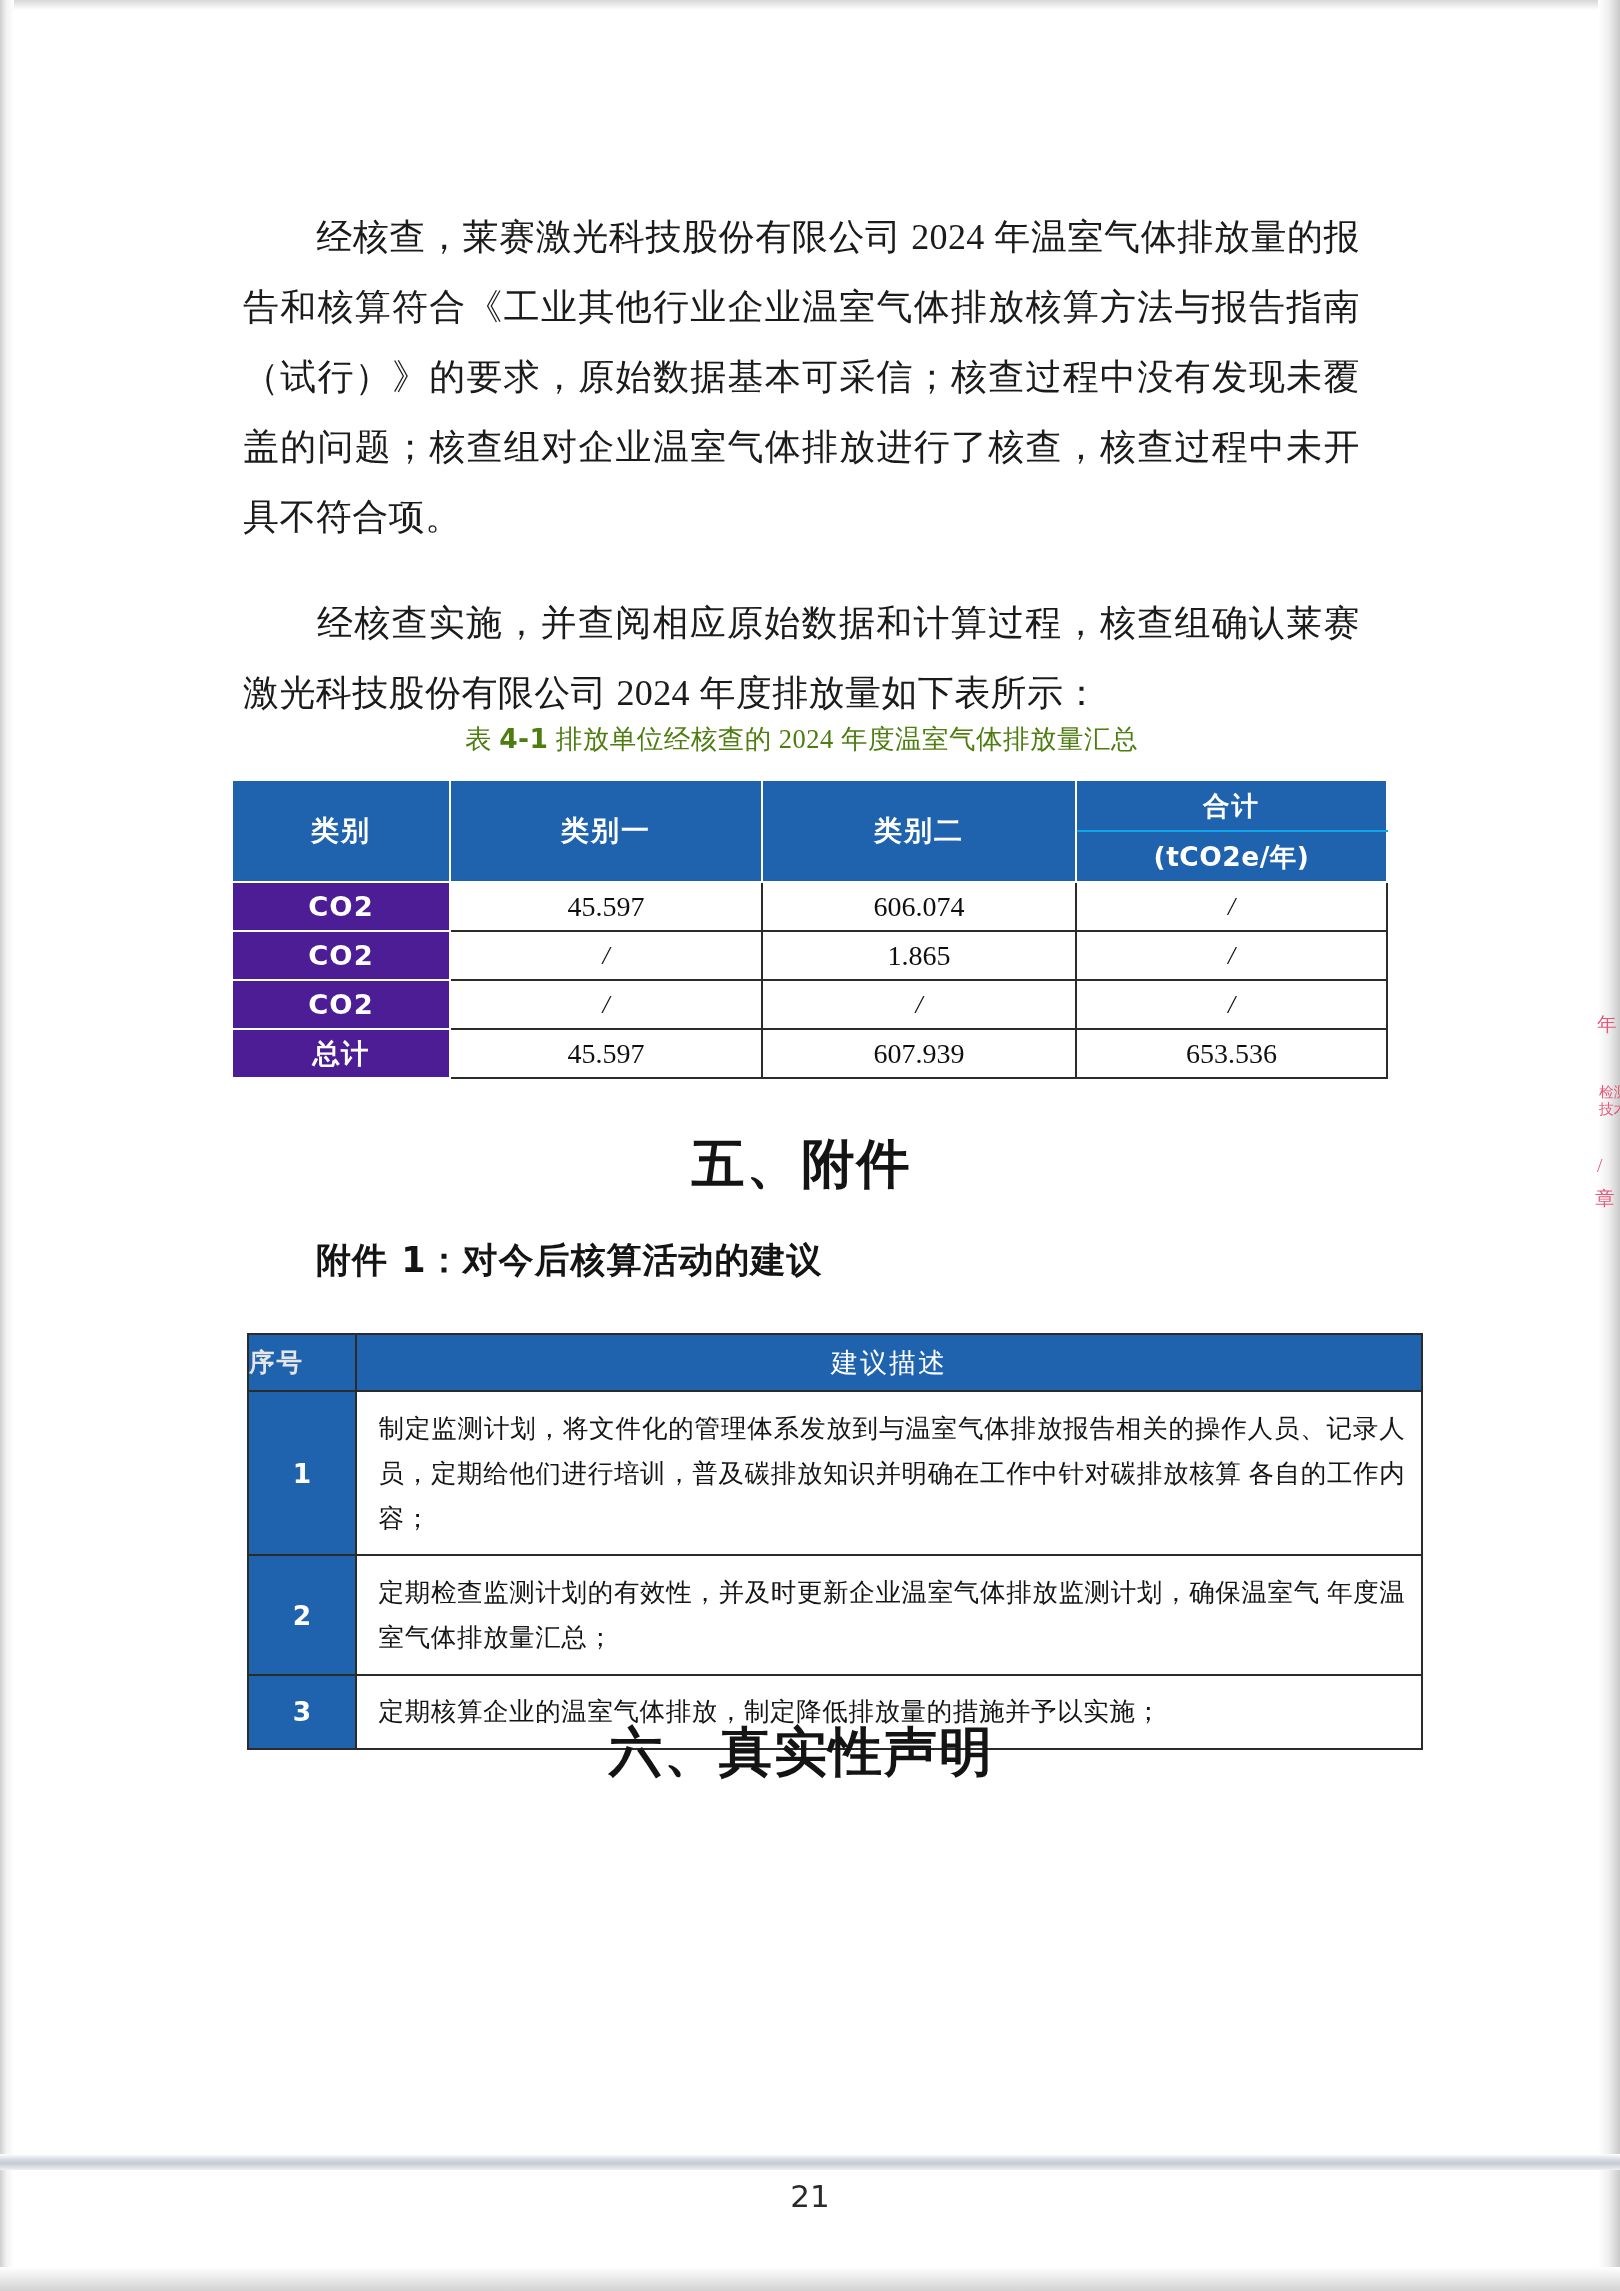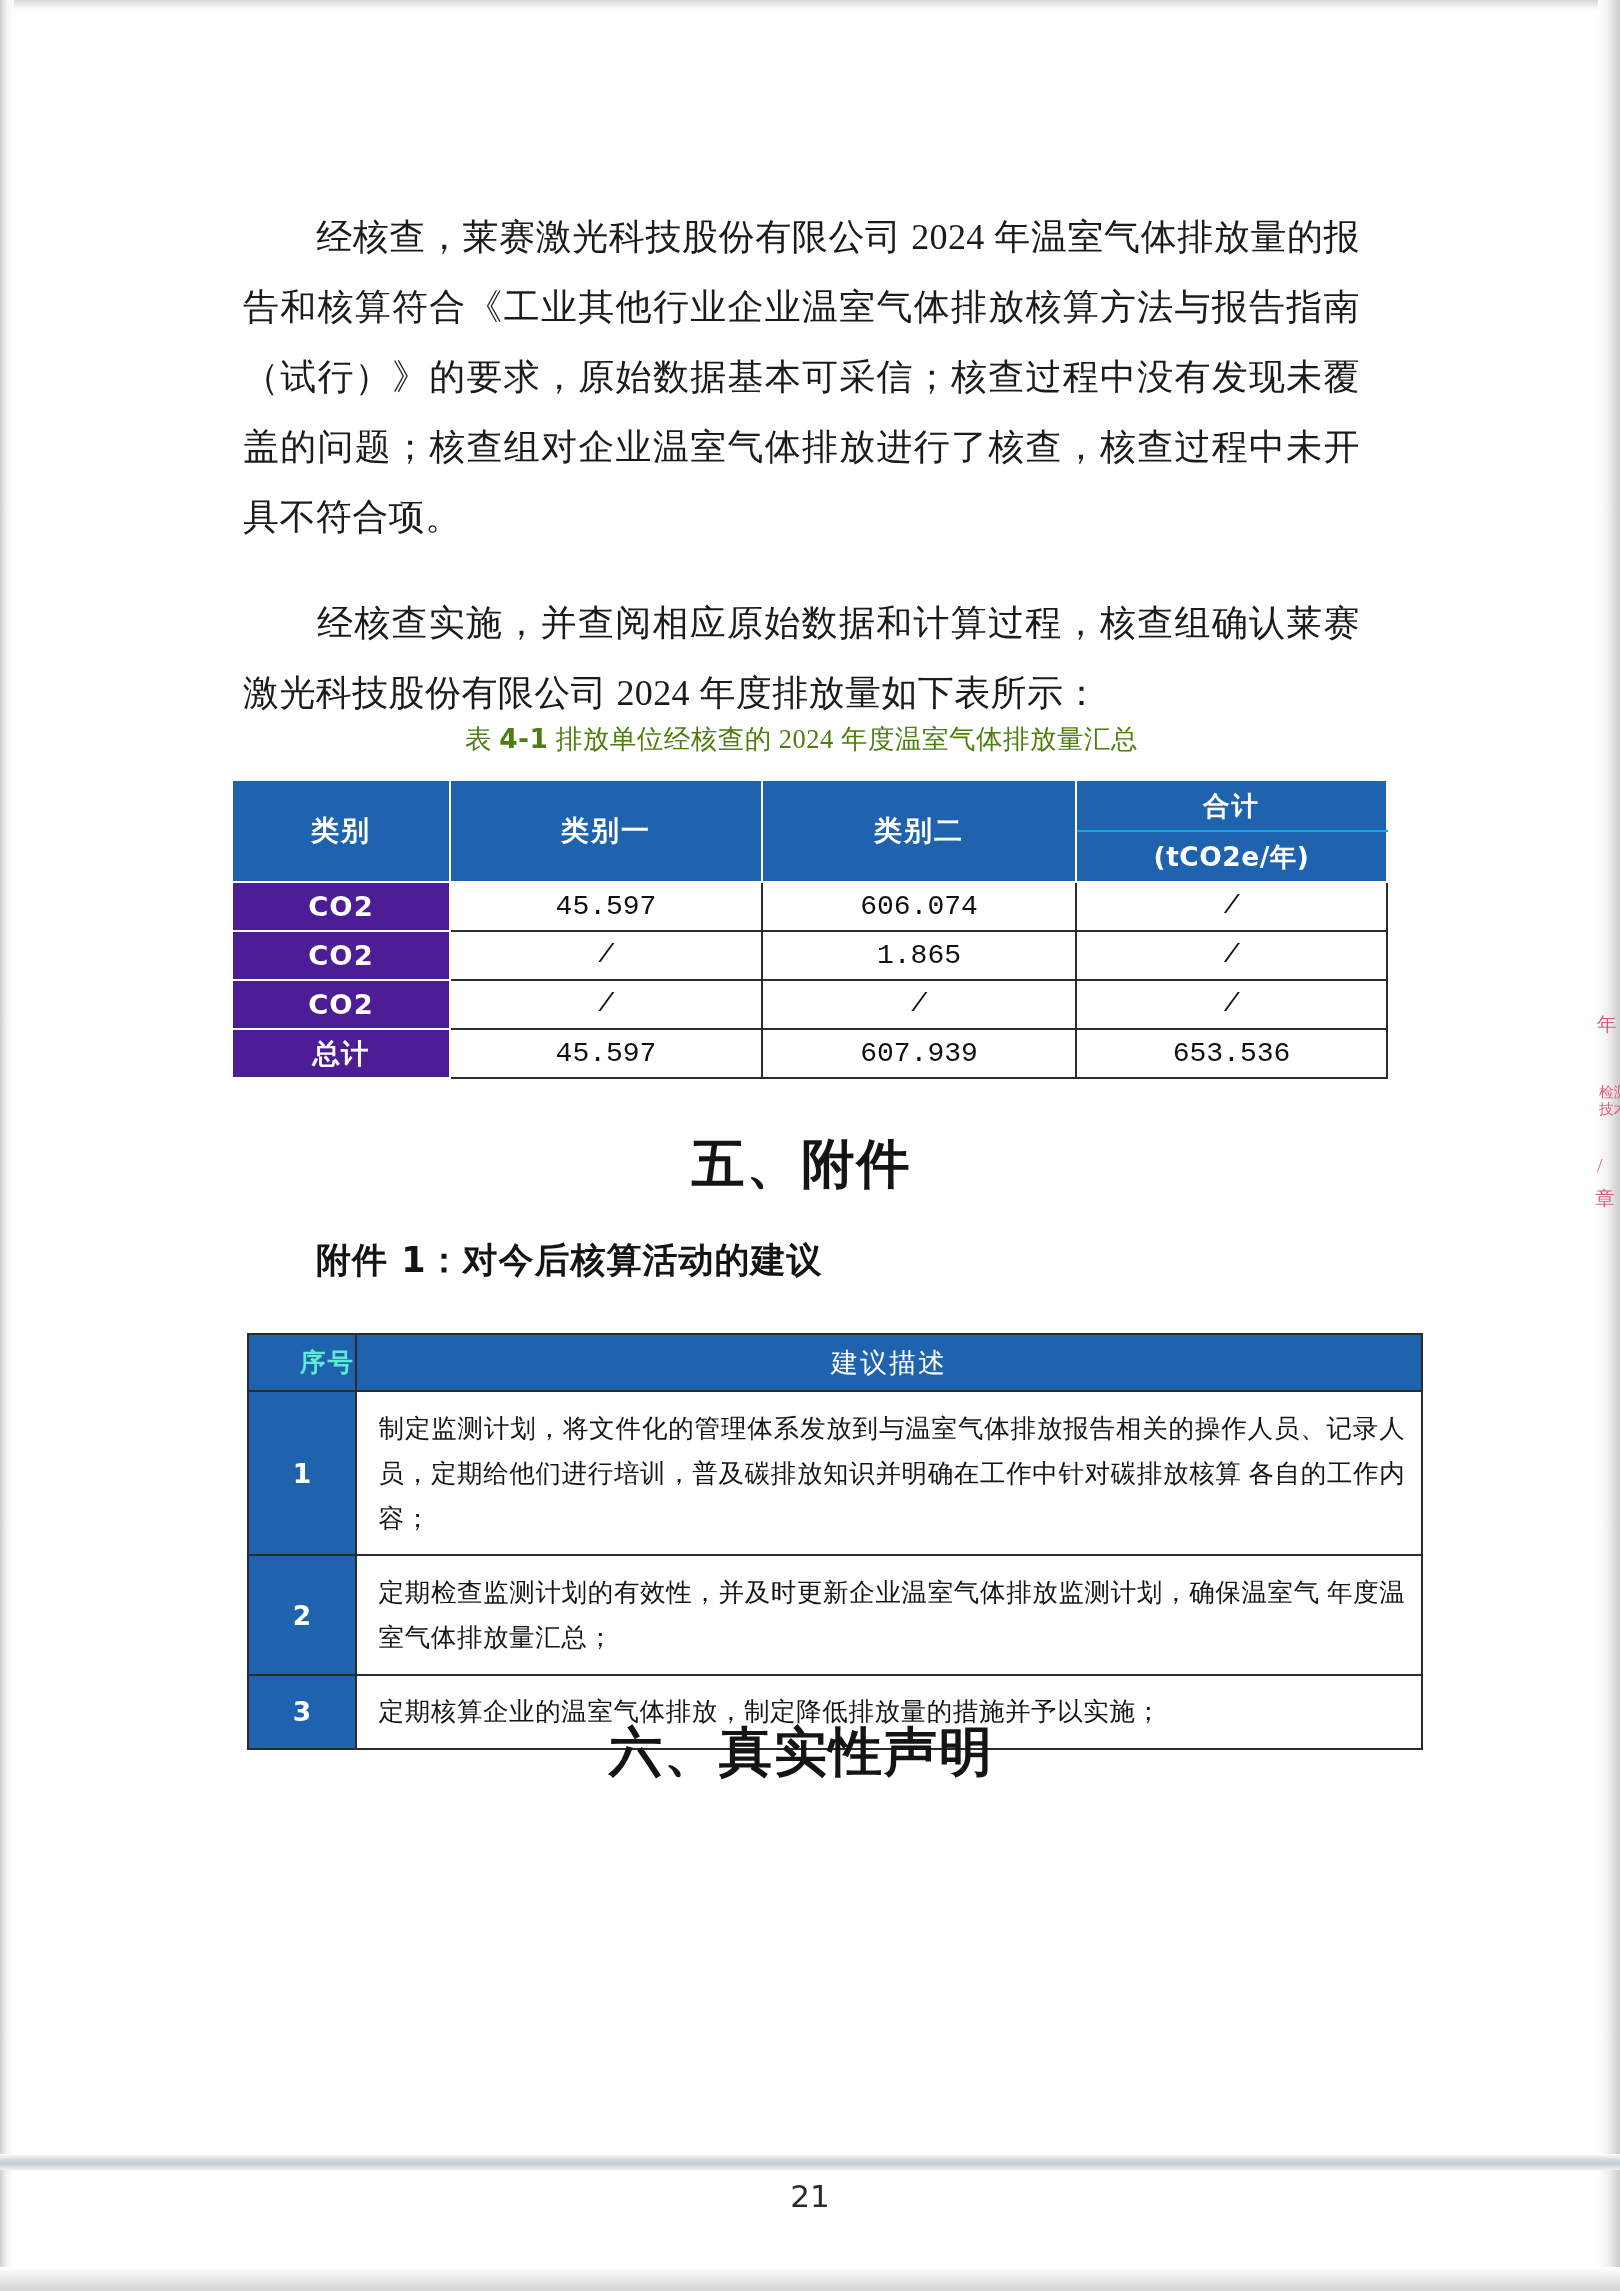--- a/index.html
+++ b/index.html
@@ -145,21 +145,21 @@
     height: 47px;
     font-family: "DejaVu Sans", "Liberation Sans", sans-serif;
     letter-spacing: 1px;
   }
   .emission-table .val {
     background: #ffffff;
     color: #101010;
     font-size: 28px;
     height: 47px;
     border: 2px solid #2b2b2b;
-    font-family: Liberation Mono, monospace;
+    font-family: Liberation Serif, serif;
   }
   .emission-table .val.slash {
     font-style: italic;
     font-size: 25.5px;
   }
 
   
   .section-heading {
     position: absolute;
     left: 243px;
@@ -194,25 +194,25 @@
     border-collapse: collapse;
     table-layout: fixed;
   }
   .suggest-table th, .suggest-table td {
     border: 2px solid #2b2b2b;
     padding: 0;
     vertical-align: middle;
   }
   .suggest-table .sg-hdr-no {
     background: #1f62ae;
-    color: #5eead4;
+    color: #e5e5e5;
     font-weight: 700;
     font-size: 25.5px;
     height: 55px;
-    text-align: right;
+    text-align: left;
     font-family: "Liberation Serif", "DejaVu Serif", serif;
     letter-spacing: 2px;
   }
   .suggest-table .sg-hdr-desc {
     background: #1f62ae;
     color: #ffffff;
     font-weight: 400;
     font-size: 27px;
     height: 55px;
     text-align: center;

